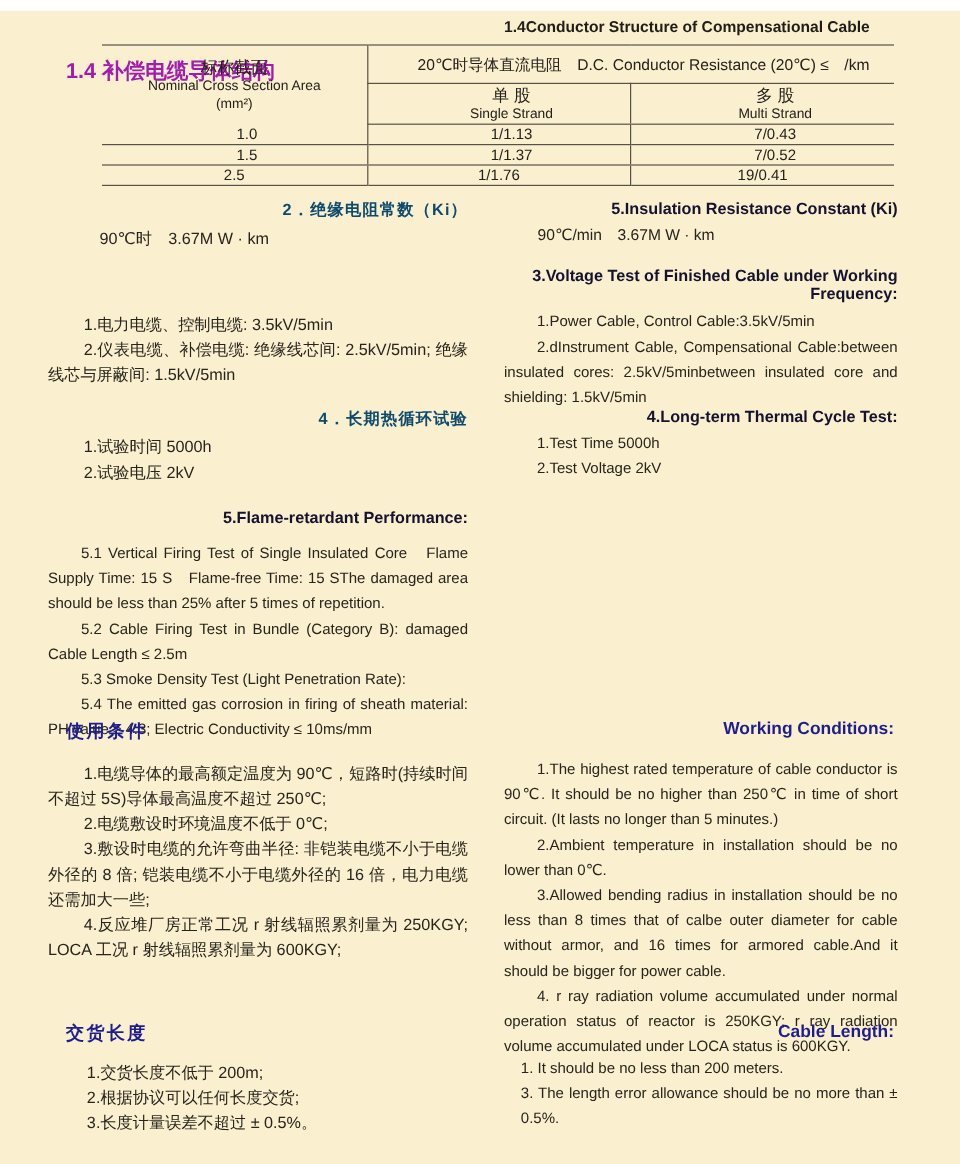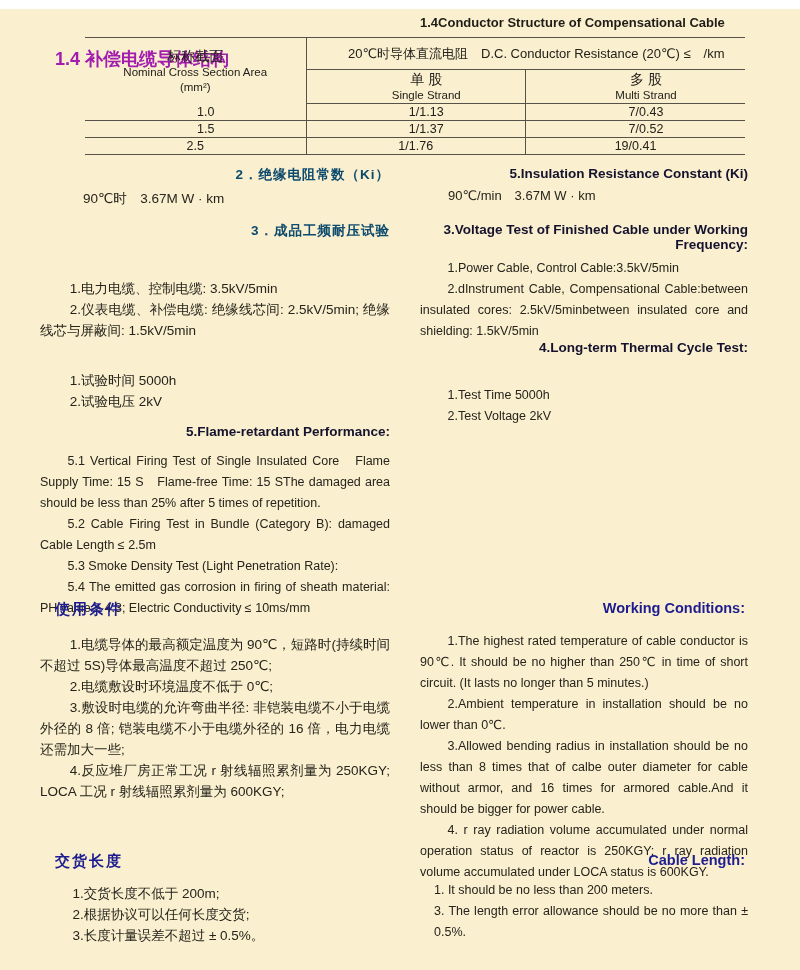--- a/index.html
+++ b/index.html
@@ -43,21 +43,21 @@
   .h-blue-zh{font-size:15px;font-weight:bold;color:var(--blue);text-align:left;padding-left:15px;letter-spacing:2px;}
   .h-blue-en{font-size:14.5px;font-weight:bold;color:var(--blue);text-align:right;padding-right:3px;}
   .body-zh{font-size:13.5px;line-height:21px;text-align:justify;}
   .body-en{font-size:12.5px;line-height:21px;text-align:justify;}
   .body-zh p,.body-en p{text-indent:2.2em;}
   .noindent p{text-indent:0;}
   .kv{padding-left:43px;font-size:13.5px;}
   .kv-en{padding-left:28px;font-size:13px;}
   .mt6{margin-top:6px;}
   .mt12{margin-top:12px;}
-  .mt14{margin-top:30px;}
+  .mt14{margin-top:4px;}
   .mt15{margin-top:15px;}
   .gap2h{margin-top:38px;} 
   .del-items p{text-indent:2.4em;}
 </style>
 </head>
 <body>
 
 <div class="page"></div>
 
 <div class="title-zh">1.4 补偿电缆导体结构</div>
@@ -107,37 +107,37 @@
     <div class="kv mt6">90℃时　3.67M W · km</div>
   </div>
   <div>
     <div class="h-en">5.Insulation Resistance Constant (Ki)</div>
     <div class="kv-en mt6">90℃/min　3.67M W · km</div>
   </div>
 </div>
 
 <div class="section" style="top:222px;">
   <div>
-    <div class="h-zh">3．成品工频耐压试验</div>
     <div class="body-zh gap2h">
       <p>1.电力电缆、控制电缆: 3.5kV/5min</p>
       <p>2.仪表电缆、补偿电缆: 绝缘线芯间: 2.5kV/5min; 绝缘线芯与屏蔽间: 1.5kV/5min</p>
     </div>
   </div>
   <div>
     <div class="h-en">3.Voltage Test of Finished Cable under Working Frequency:</div>
     <div class="body-en mt6">
       <p>1.Power Cable, Control Cable:3.5kV/5min</p>
       <p>2.dInstrument Cable, Compensational Cable:between insulated cores: 2.5kV/5minbetween insulated core and shielding: 1.5kV/5min</p>
     </div>
   </div>
 </div>
 
 <div class="section" style="top:340px;">
   <div>
+    <div class="h-zh">4．长期热循环试验</div>
     <div class="body-zh mt14">
       <p>1.试验时间 5000h</p>
       <p>2.试验电压 2kV</p>
     </div>
   </div>
   <div>
     <div class="h-en">4.Long-term Thermal Cycle Test:</div>
     <div class="body-en mt14">
       <p>1.Test Time 5000h</p>
       <p>2.Test Voltage 2kV</p>

